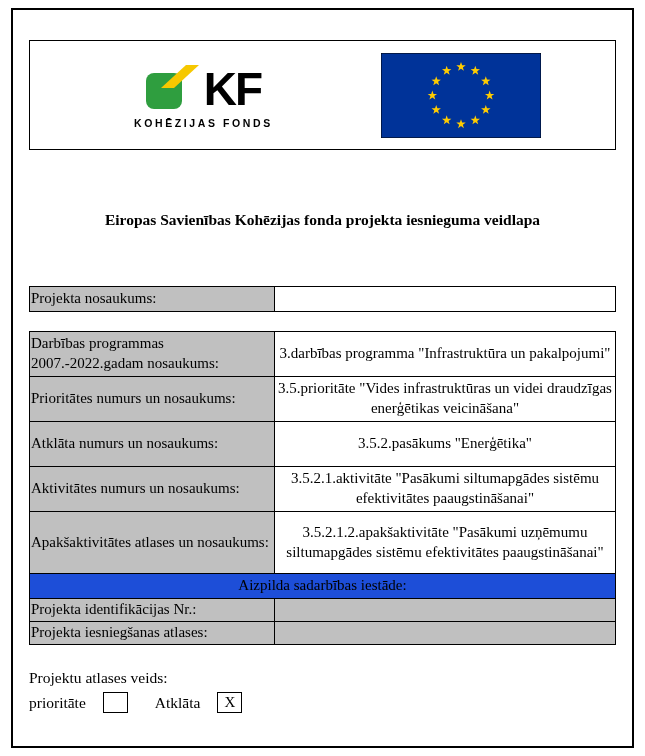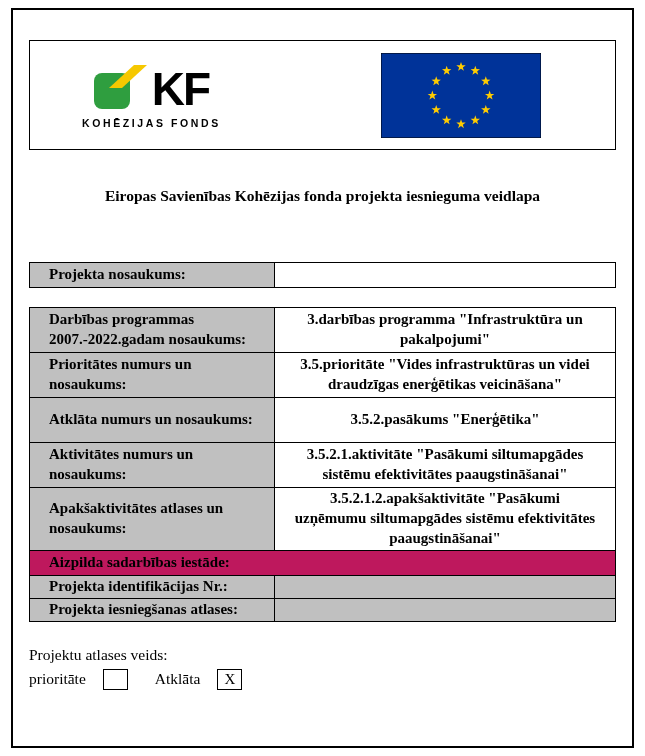--- a/index.html
+++ b/index.html
@@ -11,53 +11,53 @@
     position: absolute; left: 11px; top: 8px; right: 11px; bottom: 8px;
     border: 2px solid #000;
     padding: 30px 16px 0 16px;
   }
 
   
   .logo-box {
     border: 1px solid #000;
     height: 110px;
     display: flex; align-items: center; justify-content: space-between;
-    padding: 0 74px 0 52px;
+    padding: 0 74px 0 104px;
   }
   .kf-logo { display: flex; flex-direction: column; align-items: center; }
   .kf-row { display: flex; align-items: flex-end; }
   .kf-mark { display: block; }
   .kf-text {
     font-family: "Liberation Sans", sans-serif;
     font-weight: bold; font-size: 46px; line-height: 0.88;
     letter-spacing: -2px; margin-left: 2px;
   }
   .kf-sub {
     font-family: "Liberation Sans", sans-serif;
     font-weight: bold; font-size: 10.5px; letter-spacing: 2.6px;
     margin-top: 7px; white-space: nowrap;
   }
   .eu-flag { display: block; }
 
   
   .title {
-    margin-top: 36px;
+    margin-top: 60px;
     text-align: center;
     font-weight: bold;
     font-size: 15.5px;
     line-height: 1.3;
   }
 
   
   table.tbl { width: 100%; border-collapse: collapse; font-size: 15px; table-layout: fixed; }
-  table.tbl td { border: 1px solid #000; padding: 1px 19px; line-height: 1.32; vertical-align: middle; font-weight: bold; }
+  table.tbl td { border: 1px solid #000; padding: 1px 1px; line-height: 1.32; vertical-align: middle; }
   td.lbl { background: #c0c0c0; width: 245px; text-align: left; }
   td.val { text-align: center; }
   td.gray { background: #c0c0c0; }
-  td.section-cell { background: #be185d; }
+  td.section-cell { text-align: center; background: #1d4ed8; }
 
   .name-tbl { margin-top: 56px; }
   .name-tbl tr { height: 25px; }
 
   .main-tbl { margin-top: 19px; }
   tr.h45 { height: 45px; }
   tr.h62 { height: 62px; }
   tr.h23 { height: 23px; }
   tr.h25 { height: 25px; }
 

